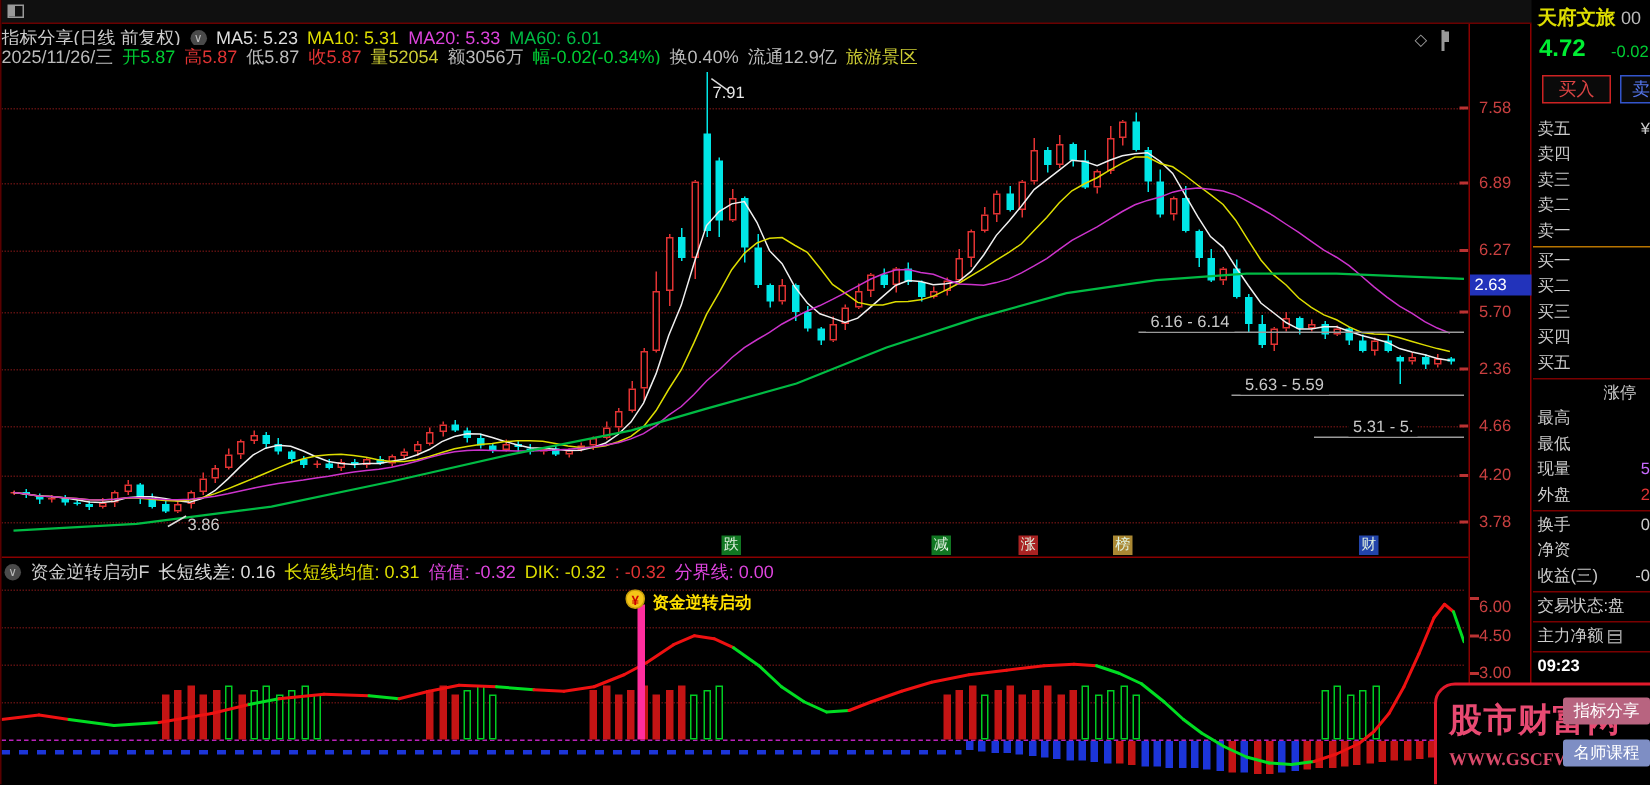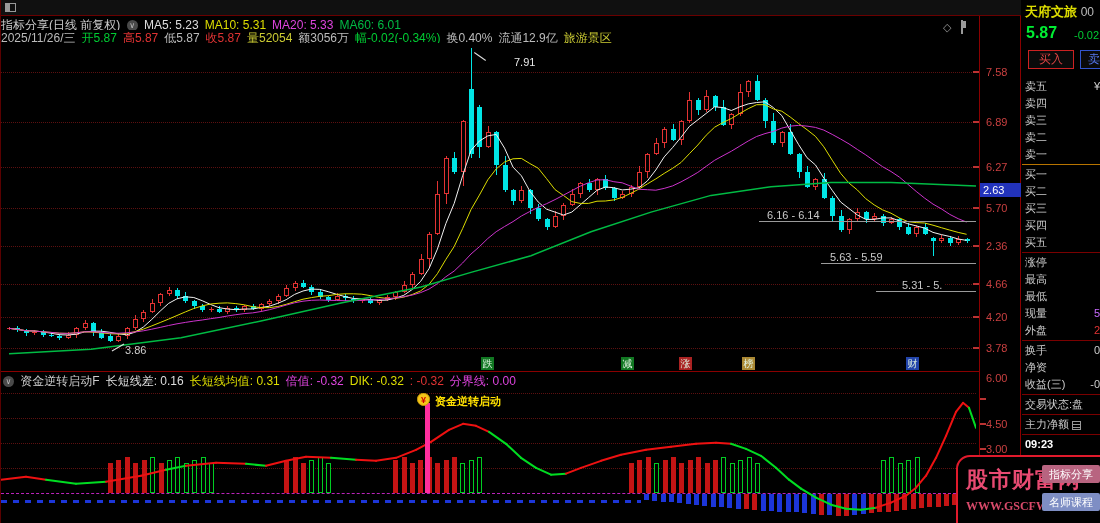--- a/index.html
+++ b/index.html
@@ -339,21 +339,21 @@
         <polyline points="8.0,286.3 16.4,287.4 24.8,288.7 33.2,289.0 41.6,289.8 50.0,290.4 58.4,291.2 66.8,291.4 75.2,290.8 83.6,289.8 92.0,289.8 100.4,290.3 108.8,291.0 117.2,291.2 125.6,290.8 134.0,290.0 142.4,288.8 150.8,287.2 159.2,285.4 167.6,283.5 176.0,281.8 184.4,280.4 192.8,279.1 201.2,278.0 209.6,276.7 218.0,275.5 226.4,274.0 234.8,272.7 243.2,271.6 251.6,270.9 260.0,269.5 268.4,267.7 276.8,265.5 285.2,263.1 293.6,260.8 302.0,259.2 310.4,258.3 318.8,258.0 327.2,258.3 335.6,258.5 344.0,258.7 352.4,258.7 360.8,258.3 369.2,258.0 377.6,257.5 386.0,256.8 394.4,256.0 402.8,254.7 411.2,253.1 419.6,250.6 428.0,247.1 436.4,241.7 444.8,234.8 453.2,229.0 461.6,221.0 470.0,212.0 478.4,204.7 486.8,196.5 495.2,189.7 503.6,184.5 512.0,179.6 520.4,174.0 528.8,169.5 537.2,165.3 545.6,161.7 554.0,157.6 562.4,153.2 570.8,148.7 579.2,144.2 587.6,140.7 596.0,138.0 604.4,137.7 612.8,139.7 621.2,140.8 629.6,144.1 638.0,147.3 646.4,147.7 654.8,148.2 663.2,146.4 671.6,143.9 680.0,139.9 688.4,135.3 696.8,130.4 705.2,124.3 713.6,118.3 722.0,113.7 730.4,109.2 738.8,104.1 747.2,99.0 755.6,94.5 764.0,91.6 772.4,89.4 780.8,86.1 789.2,84.1 797.6,83.4 806.0,84.1 814.4,85.4 822.8,88.1 831.2,92.4 839.6,97.0 848.0,101.9 856.4,107.5 864.8,112.9 873.2,118.9 881.6,124.7 890.0,129.5 898.4,135.1 906.8,142.2 915.2,149.4 923.6,156.1 932.0,162.1 940.4,166.9 948.8,172.4 957.2,176.7 965.6,180.1" fill="none" stroke="#cc33cc" stroke-width="1"></polyline>
         <polyline points="8.0,311.7 90.0,307.3 180.0,295.7 260.0,279.0 340.0,260.9 420.0,244.9 470.0,230.4 530.0,213.7 590.0,189.7 650.0,170.1 710.0,153.4 770.0,144.7 830.0,140.4 890.0,140.4 975.0,144.0" fill="none" stroke="#00bb44" stroke-width="1.5"></polyline>
       </svg>
       <div class="levelline" style="left: 758px; top: 179px; width: 217px;"></div>
       <div class="levellabel" style="left: 763px; top: 167px;">6.16 - 6.14</div>
       <div class="levelline" style="left: 820px; top: 221px; width: 155px;"></div>
       <div class="levellabel" style="left: 826px; top: 209px;">5.63 - 5.59</div>
       <div class="levelline" style="left: 875px; top: 249px; width: 100px;"></div>
       <div class="levellabel" style="left: 898px; top: 237px;">5.31 - 5.</div>
       <div class="anno-line" style="left: 472px; top: 14px; transform: rotate(35deg);"></div>
-      <div class="anno" style="left: 513px; top: 15px;">7.91</div>
+      <div class="anno" style="left: 474px; top: 15px;">7.91</div>
       <div class="anno-line" style="left: 110px; top: 305px; transform: rotate(-30deg);"></div>
       <div class="anno" style="left: 124px; top: 303px; color: rgb(204, 204, 204);">3.86</div>
       <div class="badge" style="left: 480px; top: 315px; background: rgb(17, 119, 34);">跌</div>
       <div class="badge" style="left: 620px; top: 315px; background: rgb(17, 119, 34);">减</div>
       <div class="badge" style="left: 678px; top: 315px; background: rgb(170, 34, 34);">涨</div>
       <div class="badge" style="left: 741px; top: 315px; background: rgb(170, 136, 51);">榜</div>
       <div class="badge" style="left: 905px; top: 315px; background: rgb(34, 68, 170);">财</div>
     </div>
 
   <div id="ind-header">
@@ -524,48 +524,48 @@
   <div id="axis-col">
       <div class="axis-label" style="top: 50px;">7.58</div>
       <div class="axis-label" style="top: 100.094px;">6.89</div>
       <div class="axis-label" style="top: 145.106px;">6.27</div>
       <div class="axis-label" style="top: 186.488px;">5.70</div>
       <div class="axis-label" style="top: 224.24px;">2.36</div>
       <div class="axis-label" style="top: 261.992px;">4.66</div>
       <div class="axis-label" style="top: 295.388px;">4.20</div>
       <div class="axis-label" style="top: 325.88px;">3.78</div>
       <div id="price-marker" style="top: 167.338px;">2.63</div>
-      <div class="axis-label" style="top: 356px;">6.00</div>
+      <div class="axis-label" style="top: 383px;">6.00</div>
       <div class="tickmark" style="left: 0px; right: auto; top: 381.98px;"></div>
       <div class="axis-label" style="top: 401.985px;">4.50</div>
       <div class="tickmark" style="left: 0px; right: auto; top: 406.985px;"></div>
       <div class="axis-label" style="top: 426.99px;">3.00</div>
       <div class="tickmark" style="left: 0px; right: auto; top: 431.99px;"></div>
     </div>
 
   <div id="right-panel">
     <div id="panel-name"><span>天府文旅</span> <span id="panel-code">00</span></div>
-    <div id="panel-price">5.87</div>
+    <div id="panel-price">4.72</div>
     <div id="panel-change">-0.02</div>
     <div class="panel-btn" id="btn-buy">买入</div>
     <div class="panel-btn" id="btn-sell">卖出</div>
     <div id="panel-rows">
         <div class="prow"><span style="color: rgb(204, 204, 204); font-weight: normal;">卖五</span><span class="pval" style="color: rgb(204, 204, 204);">¥</span></div>
         <div class="prow"><span style="color: rgb(204, 204, 204); font-weight: normal;">卖四</span></div>
         <div class="prow"><span style="color: rgb(204, 204, 204); font-weight: normal;">卖三</span></div>
         <div class="prow"><span style="color: rgb(204, 204, 204); font-weight: normal;">卖二</span></div>
         <div class="prow"><span style="color: rgb(204, 204, 204); font-weight: normal;">卖一</span></div>
         <div class="psep" style="background: rgb(184, 116, 0);"></div>
         <div class="prow"><span style="color: rgb(204, 204, 204); font-weight: normal;">买一</span></div>
         <div class="prow"><span style="color: rgb(204, 204, 204); font-weight: normal;">买二</span></div>
         <div class="prow"><span style="color: rgb(204, 204, 204); font-weight: normal;">买三</span></div>
         <div class="prow"><span style="color: rgb(204, 204, 204); font-weight: normal;">买四</span></div>
         <div class="prow"><span style="color: rgb(204, 204, 204); font-weight: normal;">买五</span></div>
         <div class="psep" style="background: rgb(122, 0, 0);"></div>
-        <div class="prow"><span style="color: rgb(204, 204, 204); font-weight: normal;">涨停</span></div>
+        <div class="prow"><span style="color: rgb(204, 204, 204); font-weight: normal; margin-left: 44px;">涨停</span></div>
         <div class="prow"><span style="color: rgb(204, 204, 204); font-weight: normal;">最高</span></div>
         <div class="prow"><span style="color: rgb(204, 204, 204); font-weight: normal;">最低</span></div>
         <div class="prow"><span style="color: rgb(204, 204, 204); font-weight: normal;">现量</span><span class="pval" style="color: rgb(200, 106, 255);">5</span></div>
         <div class="prow"><span style="color: rgb(204, 204, 204); font-weight: normal;">外盘</span><span class="pval" style="color: rgb(224, 51, 51);">2</span></div>
         <div class="psep" style="background: rgb(122, 0, 0);"></div>
         <div class="prow"><span style="color: rgb(204, 204, 204); font-weight: normal;">换手</span><span class="pval" style="color: rgb(204, 204, 204);">0</span></div>
         <div class="prow"><span style="color: rgb(204, 204, 204); font-weight: normal;">净资</span></div>
         <div class="prow"><span style="color: rgb(204, 204, 204); font-weight: normal;">收益(三)</span><span class="pval" style="color: rgb(204, 204, 204);">-0</span></div>
         <div class="psep" style="background: rgb(122, 0, 0);"></div>
         <div class="prow"><span style="color: rgb(204, 204, 204); font-weight: normal;">交易状态:盘</span></div>

